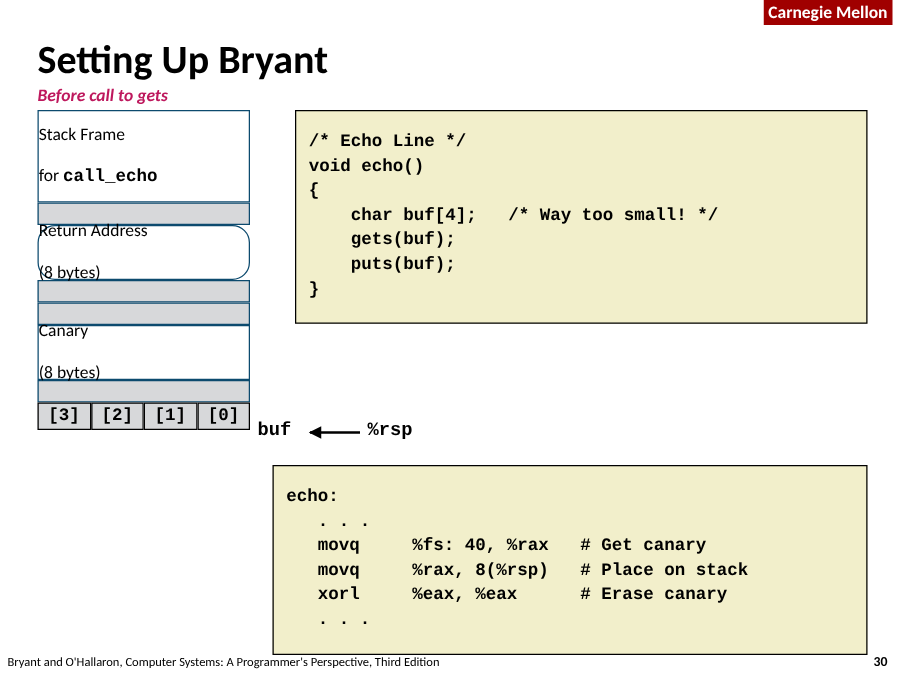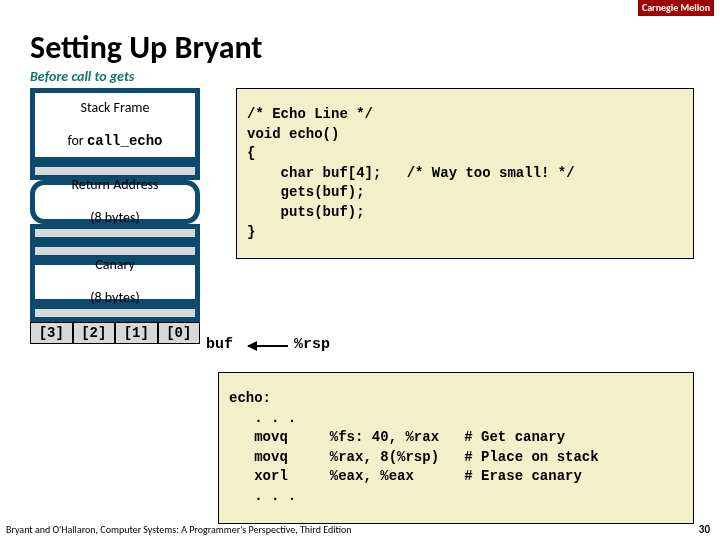--- a/index.html
+++ b/index.html
@@ -11,48 +11,47 @@
     font-family: Calibri, Arial, sans-serif;
     position: relative;
     overflow: hidden;
   }
   .cm-badge {
     position: absolute;
     top: 0; right: 6px;
     background: #a00000;
     color: #fff;
     font-weight: bold;
-    font-size: 10px;
+    font-size: 14px;
     padding: 1px 4px 2px 4px;
   }
   .title {
     position: absolute;
     top: 28px; left: 30px;
     font-size: 32px;
     font-weight: 700;
     color: #000;
     font-family: Calibri, Arial, sans-serif;
   }
   .subtitle {
     position: absolute;
     top: 68px; left: 30px;
     font-size: 14px;
     font-weight: 700;
     font-style: italic;
-    color: #0f766e;
+    color: #be185d;
     font-family: Calibri, Arial, sans-serif;
   }
   .stack {
     position: absolute;
     top: 88px; left: 30px;
     width: 170px;
   }
   .cell {
-    border: 5px solid #0c4a6e;
-    text-align: center;
+    border: 1px solid #0c4a6e;
     display: flex;
     flex-direction: column;
     justify-content: center;
     font-size: 14px;
     line-height: 1.2;
     gap: 16px;
   }
   .cell-white { background: #fff; }
   .cell-grey { background: #d7d8da; }
   .idx-row {

